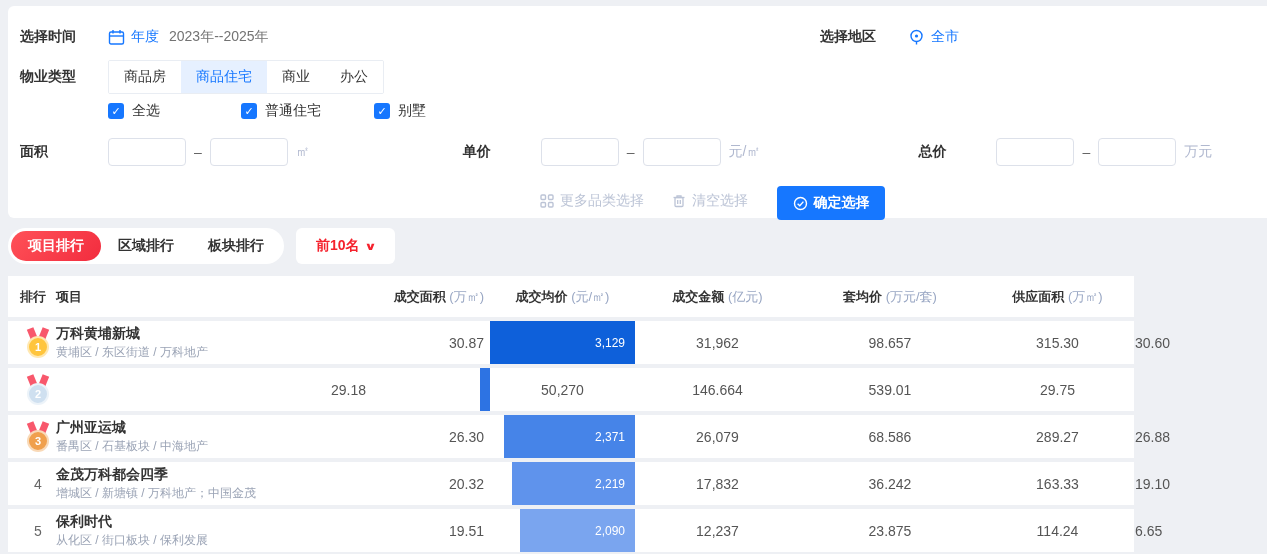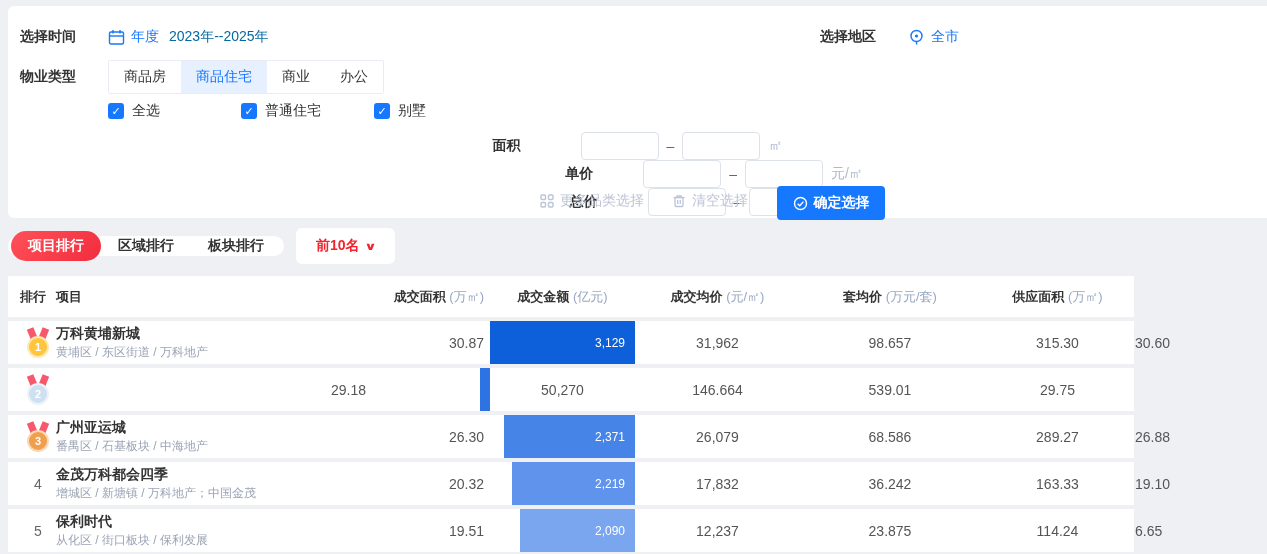--- a/index.html
+++ b/index.html
@@ -6,52 +6,52 @@
   html,body { width:1267px; height:554px; overflow:hidden; }
   body { background:#eef0f4; font-family:"Liberation Sans","DejaVu Sans",sans-serif; font-size:14px; color:#333; }
 
   
   .filter-card { position:absolute; left:8px; top:6px; right:0; height:212px; background:#fff; border-radius:6px 0 0 6px; padding:16px 12px 0 12px; }
   .f-row { position:relative; display:flex; align-items:center; }
   .f-label { width:88px; font-weight:bold; color:#333; flex:0 0 88px; }
   .row-time { height:30px; margin-bottom:8px; }
   .cal-icon,.pin-icon { width:17px; height:17px; margin-right:6px; flex:0 0 auto; }
   .blue-link { color:#1677ff; margin-right:10px; cursor:pointer; }
-  .date-text { color:#0369a1; }
+  .date-text { color:#737373; }
   .region-group { position:absolute; left:800px; top:0; display:flex; align-items:center; height:30px; }
 
   .row-ptype { height:34px; }
   .ptype-tabs { display:flex; border:1px solid #e9edf3; border-radius:2px; overflow:hidden; }
   .ptype-tab { padding:7px 15px; color:#333; cursor:pointer; background:#fff; }
   .ptype-tab.sel { background:#e6f0ff; color:#1677ff; }
 
   .row-checks { height:34px; margin-left:88px; }
   .chk-item { display:flex; align-items:center; width:133px; cursor:pointer; }
   .chk-box { width:16px; height:16px; border-radius:3px; background:#1677ff; color:#fff; font-size:11px; line-height:16px; text-align:center; margin-right:8px; }
   .chk-label { color:#333; }
 
-  .row-range { height:40px; margin-top:4px;flex-direction:column; }
+  .row-range { height:40px; margin-top:4px; }
   .range-group { display:flex; align-items:center; }
   .range-input { width:78px; height:28px; border:1px solid #dde1ea; border-radius:4px; background:#fff; outline:none; padding:0 8px; font-size:13px; }
   .dash { margin:0 8px; color:#666; }
   .unit { margin-left:8px; color:#b0b8cf; }
   .g-area .f-label { flex-basis:88px; }
   .g-unitprice { margin-left:153px; }
   .g-unitprice .f-label, .g-totalprice .f-label { flex-basis:78px; font-weight:bold; }
   .g-totalprice { margin-left:158px; }
 
   .row-actions { height:60px; margin-top:6px; position:relative; }
   .ghost-btn { position:absolute; top:14px; display:flex; align-items:center; gap:6px; color:#bcc4d6; cursor:pointer; font-size:14px; }
   .btn-more { left:520px;justify-content:space-between; }
   .btn-clear { left:652px; }
   .confirm-btn { position:absolute; left:757px; top:8px; width:108px; height:34px; background:#1677ff; border:none; border-radius:4px; color:#fff; font-size:14px; font-weight:bold; display:flex; align-items:center; justify-content:center; gap:6px; cursor:pointer; }
 
   
   .pill-zone { position:absolute; left:8px; top:228px; display:flex; gap:12px; align-items:center; }
-  .pill-group { background:#fff; border-radius:18px; padding:3px; display:flex; align-items:center; height:20px; }
+  .pill-group { background:#fff; border-radius:18px; padding:3px; display:flex; align-items:center; height:36px; }
   .pill-tab { padding:6px 17px; border-radius:15px; color:#333; font-weight:bold; cursor:pointer; }
   .pill-tab.sel { background:linear-gradient(135deg,#ff5158,#f22c3e); color:#fff; }
   .topn-pill { background:#fff; border-radius:6px; height:36px; padding:0 20px; display:flex; align-items:center; gap:6px; color:#f5222d; font-weight:bold; cursor:pointer; }
   .topn-caret { font-size:11px; transform:scaleX(1.4); }
 
   
   .table-wrap { position:absolute; left:8px; top:276px; width:1126px; }
   .tgrid { display:grid; grid-template-columns:48px 310px 118px 6px 145px 165px 180px 155px 1fr; align-items:center; }
   .thead { background:#fff; height:41px; font-size:13px; }
   .th { font-weight:bold; color:#333; }
@@ -197,22 +197,22 @@
   </div>
 </div>
 
 <div class="table-wrap">
 
   <div class="tgrid thead">
     <div class="th th-rank">排行</div>
     <div class="th">项目</div>
     <div class="th th-right"><span>成交面积</span> <span class="u">(万㎡)</span></div>
     <div></div>
+    <div class="th th-center"><span>成交均价</span> <span class="u">(元/㎡)</span></div>
     <div class="th th-center"><span>成交金额</span> <span class="u">(亿元)</span></div>
-    <div class="th th-center"><span>成交均价</span> <span class="u">(元/㎡)</span></div>
     <div class="th th-center"><span>套均价</span> <span class="u">(万元/套)</span></div>
     <div class="th th-center"><span>供应面积</span> <span class="u">(万㎡)</span></div>
   </div>
 
   <div id="rows-container">
     <div class="tgrid trow">
       <div class="cell-rank">
         <div class="medal" style="display: block;">
           <span class="rib-l"></span>
             <span class="rib-r"></span>

